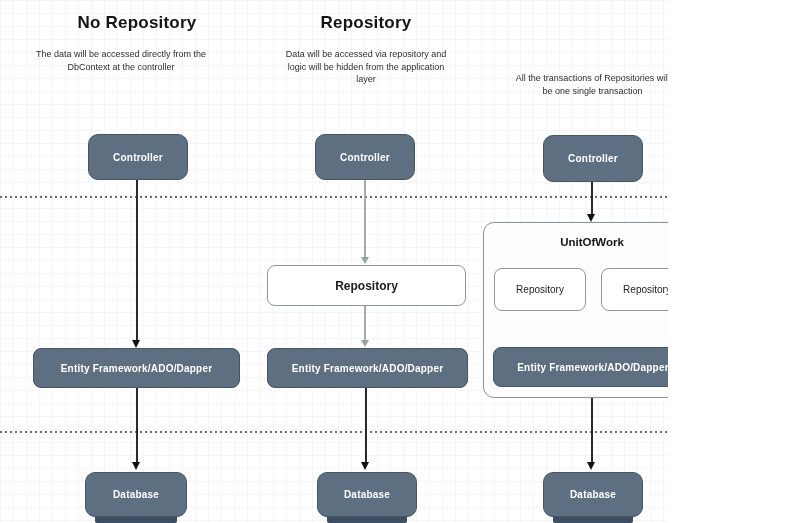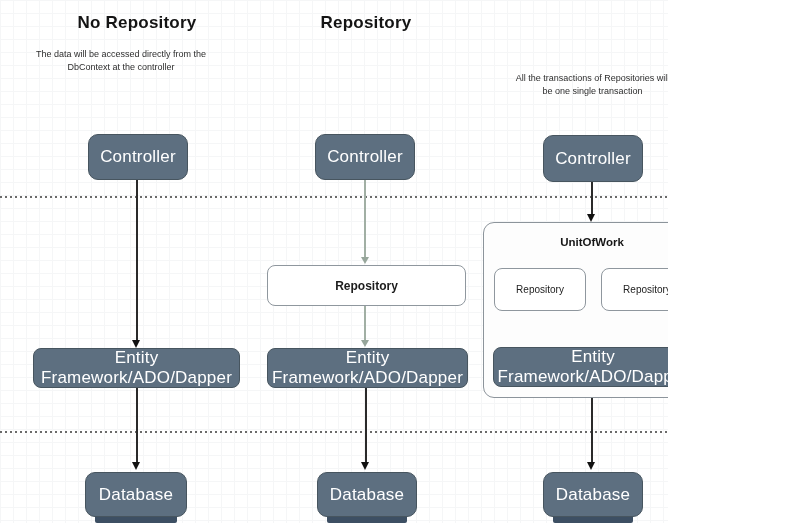--- a/index.html
+++ b/index.html
@@ -14,21 +14,21 @@
   .col-title{
     position:absolute; text-align:center; font-weight:bold; font-size:17px;
     color:#141414; line-height:1.25; letter-spacing:.2px;
   }
   .col-desc{
     position:absolute; text-align:center; font-size:9px; color:#2e2e2e; line-height:1.4;
   }
   .node{
     position:absolute; display:flex; align-items:center; justify-content:center;
     background:#5d6f80; border:1.5px solid #47555f; border-radius:9px;
-    color:#ffffff; font-weight:normal; font-size:17px; box-sizing:border-box;
+    color:#ffffff; font-weight:bold; font-size:10px; box-sizing:border-box;
     text-align:center; letter-spacing:.2px;
   }
   .node.small-r{ border-radius:10px; }
   .whitebox{
     position:absolute; display:flex; align-items:center; justify-content:center;
     background:#ffffff; border:1px solid #8f979e; border-radius:8px;
     color:#1c1c1c; font-weight:bold; font-size:12px; box-sizing:border-box; text-align:center;
   }
   .uow{
     position:absolute; background:#fdfdfd; border:1px solid #8c949b; border-radius:11px;
@@ -71,20 +71,21 @@
 
   <div class="node" style="left:33px; top:348px; width:207px; height:40px; border-radius:8px">Entity Framework/ADO/Dapper</div>
 
   <div class="aline" style="left:136px; top:388px; height:75px"></div>
   <div class="ah" style="left:132px; top:462px"></div>
 
   <div class="db-shadow" style="left:95px; top:505px; width:82px; height:18px"></div>
   <div class="node small-r" style="left:85px; top:472px; width:102px; height:45px">Database</div>
 
   <div class="col-title" style="left:256px; top:12px; width:220px">Repository</div>
+  <div class="col-desc" style="left:281px; top:48px; width:170px">Data will be accessed via repository and logic will be hidden from the application layer</div>
 
   <div class="node small-r" style="left:315px; top:134px; width:100px; height:46px">Controller</div>
 
   <div class="aline sage" style="left:364px; top:180px; height:77px"></div>
   <div class="ah sage" style="left:361px; top:257px"></div>
 
   <div class="whitebox" style="left:267px; top:265px; width:199px; height:41px">Repository</div>
 
   <div class="aline sage" style="left:364px; top:306px; height:34px"></div>
   <div class="ah sage" style="left:361px; top:340px"></div>

